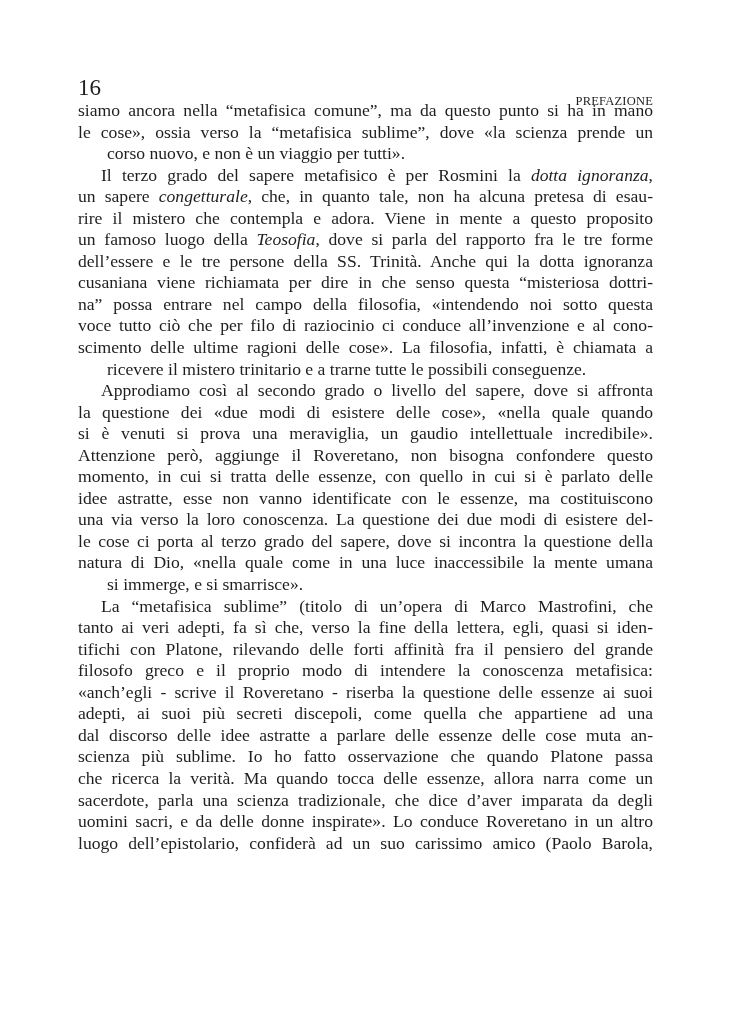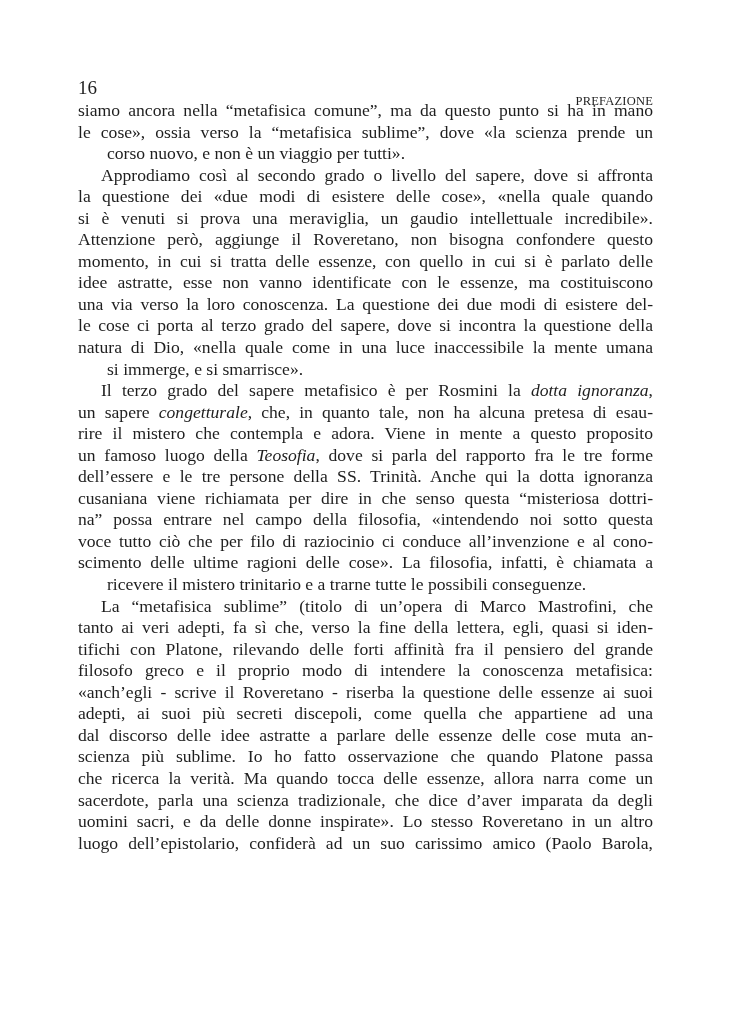--- a/index.html
+++ b/index.html
@@ -1,18 +1,18 @@
 <!DOCTYPE html>
 <html><head>
 <meta charset="utf-8">
 <style>
   html, body { margin:0; padding:0; background:#ffffff; }
   body { width:731px; height:1023px; position:relative; overflow:hidden;
          font-family:"Liberation Serif","DejaVu Serif",serif; color:#1e1e1e; }
-  .page-num { position:absolute; left:78px; top:77px; font-size:19px; line-height:22px; }
+  .page-num { position:absolute; left:78px; top:77px; font-size:23px; line-height:22px; }
   .running-head { position:absolute; right:78px; top:93px; font-size:12.5px; letter-spacing:0.2px; line-height:16px; }
   .body { position:absolute; left:78px; top:100px; width:575px; }
   .line { display:block; height:21.55px; line-height:21.55px; font-size:17.6px;
           white-space:nowrap; text-align:justify; text-align-last:justify; }
   .line.last { text-align-last:left;margin-left:29px; }
   .line.indent { text-indent:23px; }
   .line i { font-style:italic; }
 </style>
 </head>
 <body>
@@ -20,51 +20,51 @@
 <div>
   <div class="page-num">16</div>
   <div class="running-head">PREFAZIONE</div>
   <div class="body" id="body">
       <div>
         <span class="line"><span>siamo ancora nella “metafisica comune”, ma da questo punto si ha in mano</span></span>
         <span class="line"><span>le cose», ossia verso la “metafisica sublime”, dove «la scienza prende un</span></span>
         <span class="line last"><span>corso nuovo, e non è un viaggio per tutti».</span></span>
       </div>
       <div>
+        <span class="line indent"><span>Il terzo grado del sapere metafisico è per Rosmini la </span><i>dotta ignoranza</i><span>,</span></span>
+        <span class="line"><span>un sapere </span><i>congetturale</i><span>, che, in quanto tale, non ha alcuna pretesa di esau-</span></span>
+        <span class="line"><span>rire il mistero che contempla e adora. Viene in mente a questo proposito</span></span>
+        <span class="line"><span>un famoso luogo della </span><i>Teosofia</i><span>, dove si parla del rapporto fra le tre forme</span></span>
+        <span class="line"><span>dell’essere e le tre persone della SS. Trinità. Anche qui la dotta ignoranza</span></span>
+        <span class="line"><span>cusaniana viene richiamata per dire in che senso questa “misteriosa dottri-</span></span>
+        <span class="line"><span>na” possa entrare nel campo della filosofia, «intendendo noi sotto questa</span></span>
+        <span class="line"><span>voce tutto ciò che per filo di raziocinio ci conduce all’invenzione e al cono-</span></span>
+        <span class="line"><span>scimento delle ultime ragioni delle cose». La filosofia, infatti, è chiamata a</span></span>
+        <span class="line last"><span>ricevere il mistero trinitario e a trarne tutte le possibili conseguenze.</span></span>
+      </div>
+      <div>
         <span class="line indent"><span>Approdiamo così al secondo grado o livello del sapere, dove si affronta</span></span>
         <span class="line"><span>la questione dei «due modi di esistere delle cose», «nella quale quando</span></span>
         <span class="line"><span>si è venuti si prova una meraviglia, un gaudio intellettuale incredibile».</span></span>
         <span class="line"><span>Attenzione però, aggiunge il Roveretano, non bisogna confondere questo</span></span>
         <span class="line"><span>momento, in cui si tratta delle essenze, con quello in cui si è parlato delle</span></span>
         <span class="line"><span>idee astratte, esse non vanno identificate con le essenze, ma costituiscono</span></span>
         <span class="line"><span>una via verso la loro conoscenza. La questione dei due modi di esistere del-</span></span>
         <span class="line"><span>le cose ci porta al terzo grado del sapere, dove si incontra la questione della</span></span>
         <span class="line"><span>natura di Dio, «nella quale come in una luce inaccessibile la mente umana</span></span>
         <span class="line last"><span>si immerge, e si smarrisce».</span></span>
       </div>
       <div>
-        <span class="line indent"><span>Il terzo grado del sapere metafisico è per Rosmini la </span><i>dotta ignoranza</i><span>,</span></span>
-        <span class="line"><span>un sapere </span><i>congetturale</i><span>, che, in quanto tale, non ha alcuna pretesa di esau-</span></span>
-        <span class="line"><span>rire il mistero che contempla e adora. Viene in mente a questo proposito</span></span>
-        <span class="line"><span>un famoso luogo della </span><i>Teosofia</i><span>, dove si parla del rapporto fra le tre forme</span></span>
-        <span class="line"><span>dell’essere e le tre persone della SS. Trinità. Anche qui la dotta ignoranza</span></span>
-        <span class="line"><span>cusaniana viene richiamata per dire in che senso questa “misteriosa dottri-</span></span>
-        <span class="line"><span>na” possa entrare nel campo della filosofia, «intendendo noi sotto questa</span></span>
-        <span class="line"><span>voce tutto ciò che per filo di raziocinio ci conduce all’invenzione e al cono-</span></span>
-        <span class="line"><span>scimento delle ultime ragioni delle cose». La filosofia, infatti, è chiamata a</span></span>
-        <span class="line last"><span>ricevere il mistero trinitario e a trarne tutte le possibili conseguenze.</span></span>
-      </div>
-      <div>
         <span class="line indent"><span>La “metafisica sublime” (titolo di un’opera di Marco Mastrofini, che</span></span>
         <span class="line"><span>tanto ai veri adepti, fa sì che, verso la fine della lettera, egli, quasi si iden-</span></span>
         <span class="line"><span>tifichi con Platone, rilevando delle forti affinità fra il pensiero del grande</span></span>
         <span class="line"><span>filosofo greco e il proprio modo di intendere la conoscenza metafisica:</span></span>
         <span class="line"><span>«anch’egli - scrive il Roveretano - riserba la questione delle essenze ai suoi</span></span>
         <span class="line"><span>adepti, ai suoi più secreti discepoli, come quella che appartiene ad una</span></span>
         <span class="line"><span>dal discorso delle idee astratte a parlare delle essenze delle cose muta an-</span></span>
         <span class="line"><span>scienza più sublime. Io ho fatto osservazione che quando Platone passa</span></span>
         <span class="line"><span>che ricerca la verità. Ma quando tocca delle essenze, allora narra come un</span></span>
         <span class="line"><span>sacerdote, parla una scienza tradizionale, che dice d’aver imparata da degli</span></span>
-        <span class="line"><span>uomini sacri, e da delle donne inspirate». Lo stesso Roveretano in un altro</span></span>
+        <span class="line"><span>uomini sacri, e da delle donne inspirate». Lo conduce Roveretano in un altro</span></span>
         <span class="line"><span>luogo dell’epistolario, confiderà ad un suo carissimo amico (Paolo Barola,</span></span>
       </div>
     </div>
 </div>
 
 </body></html>

